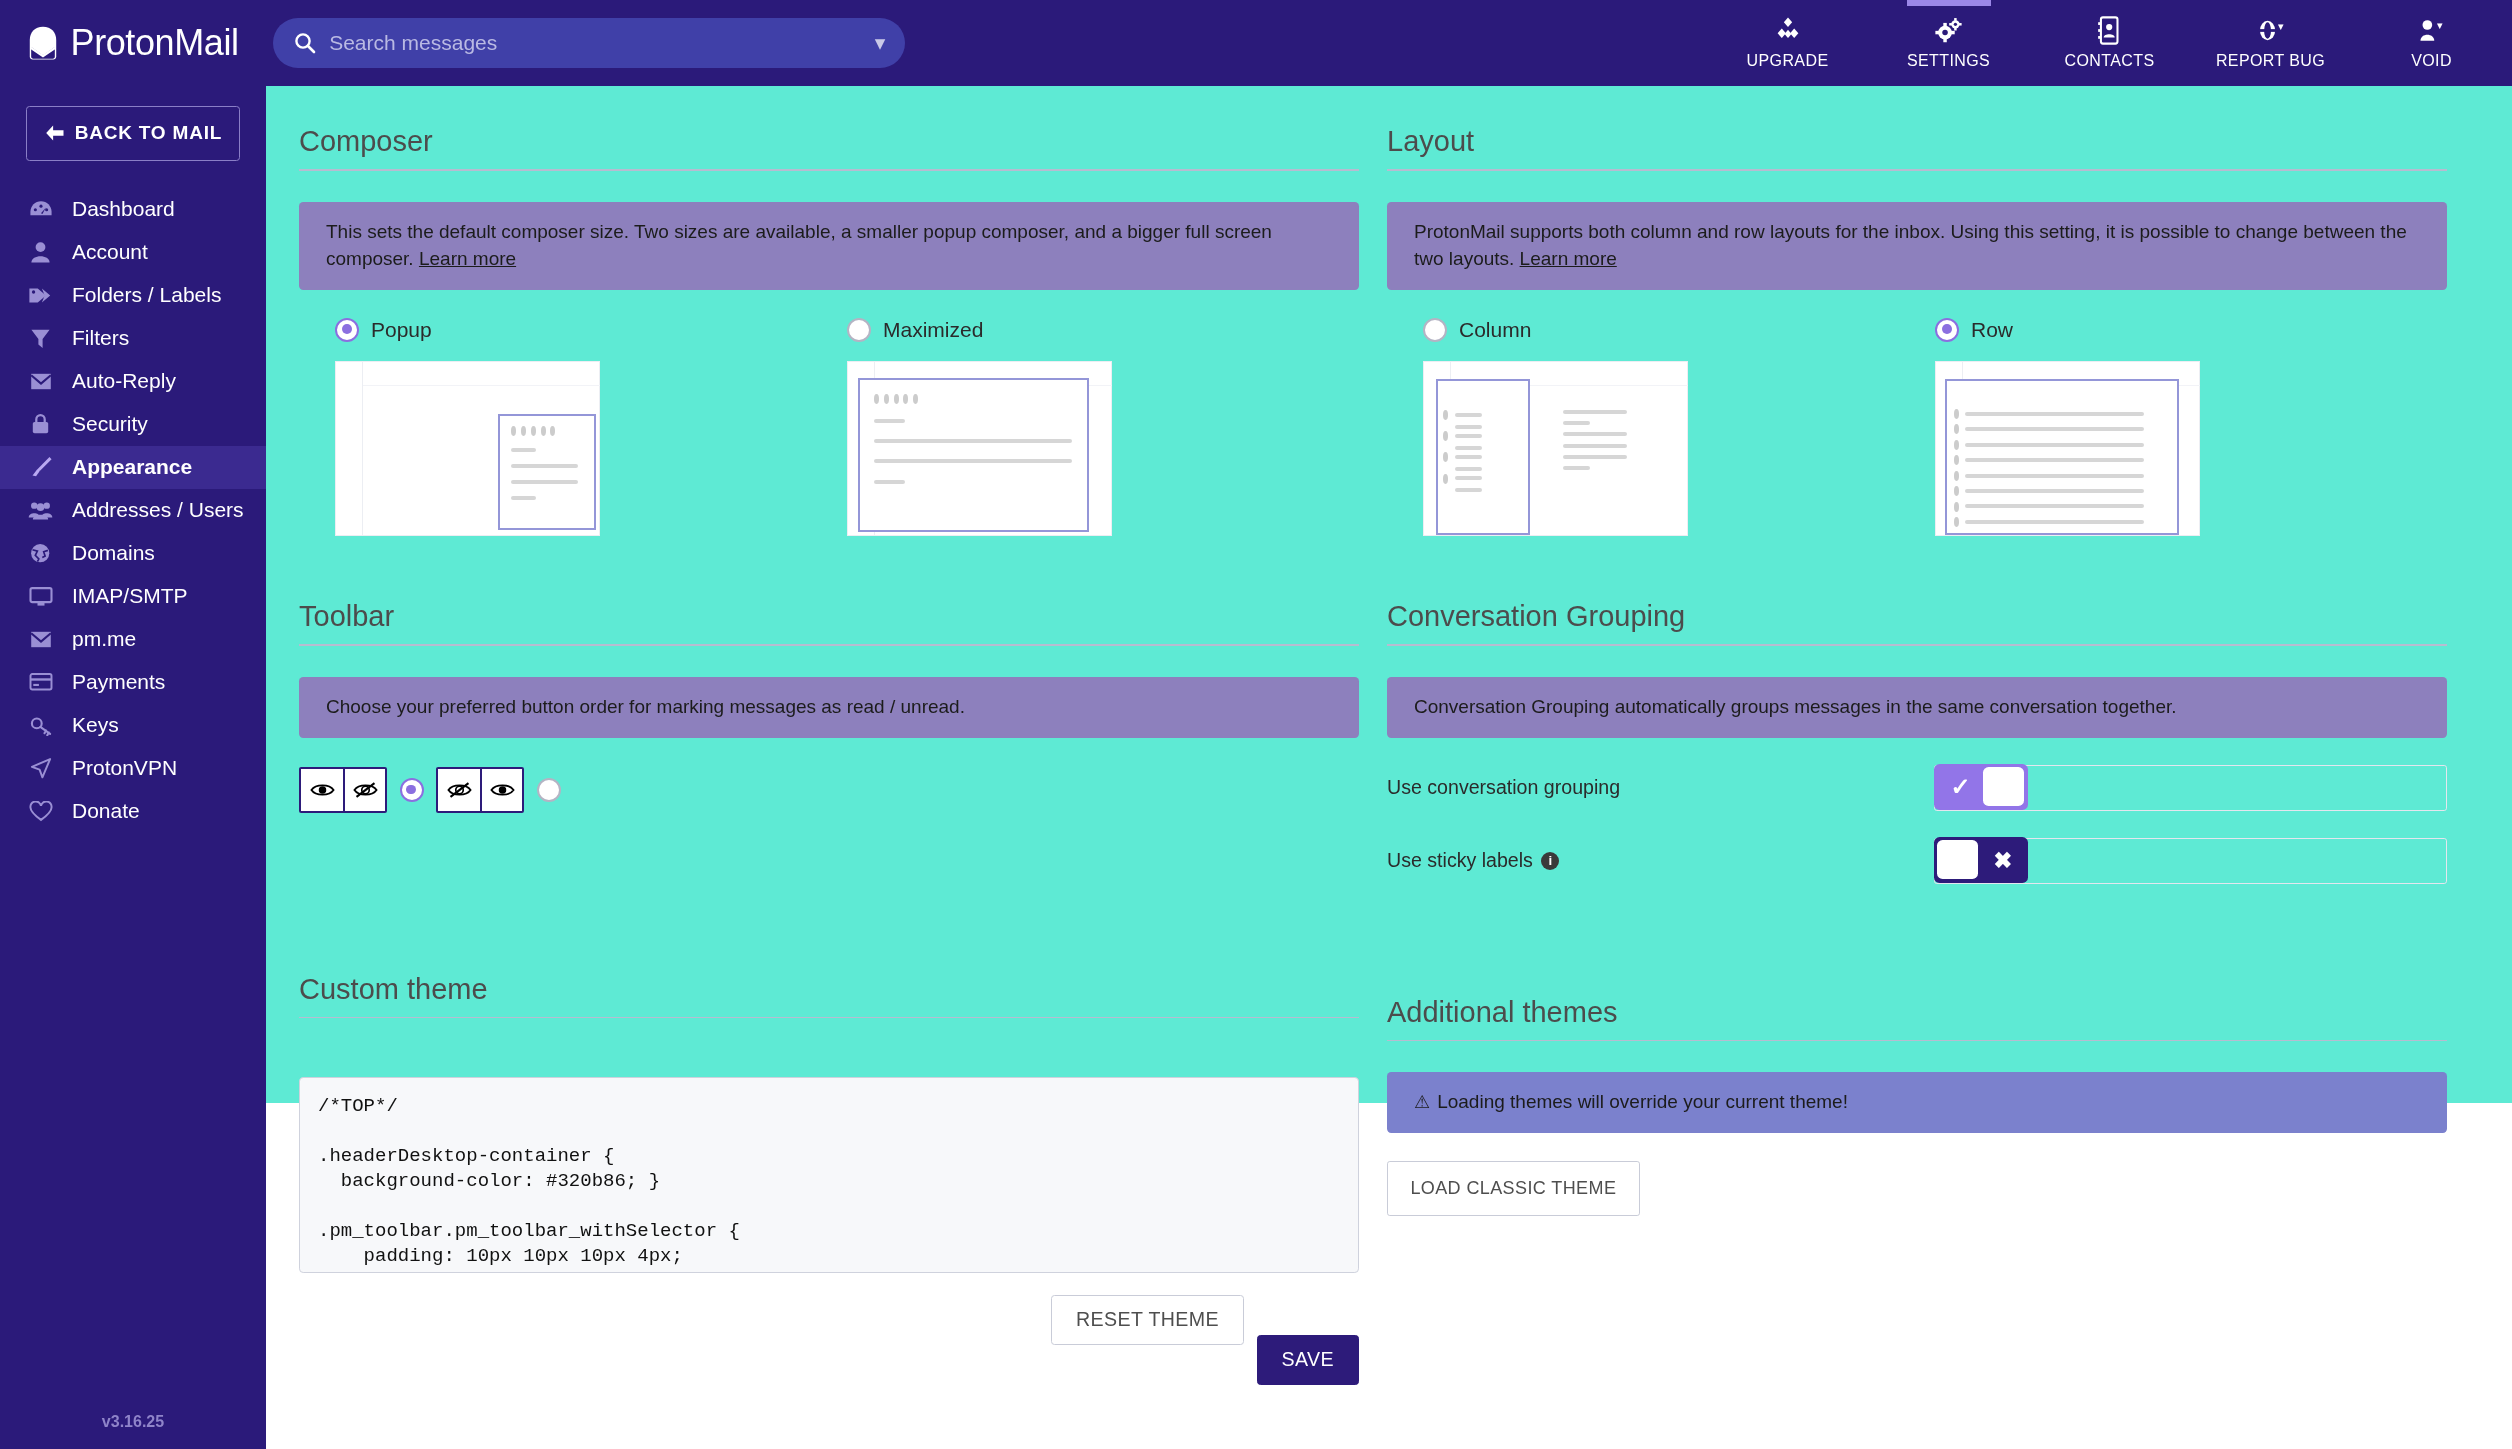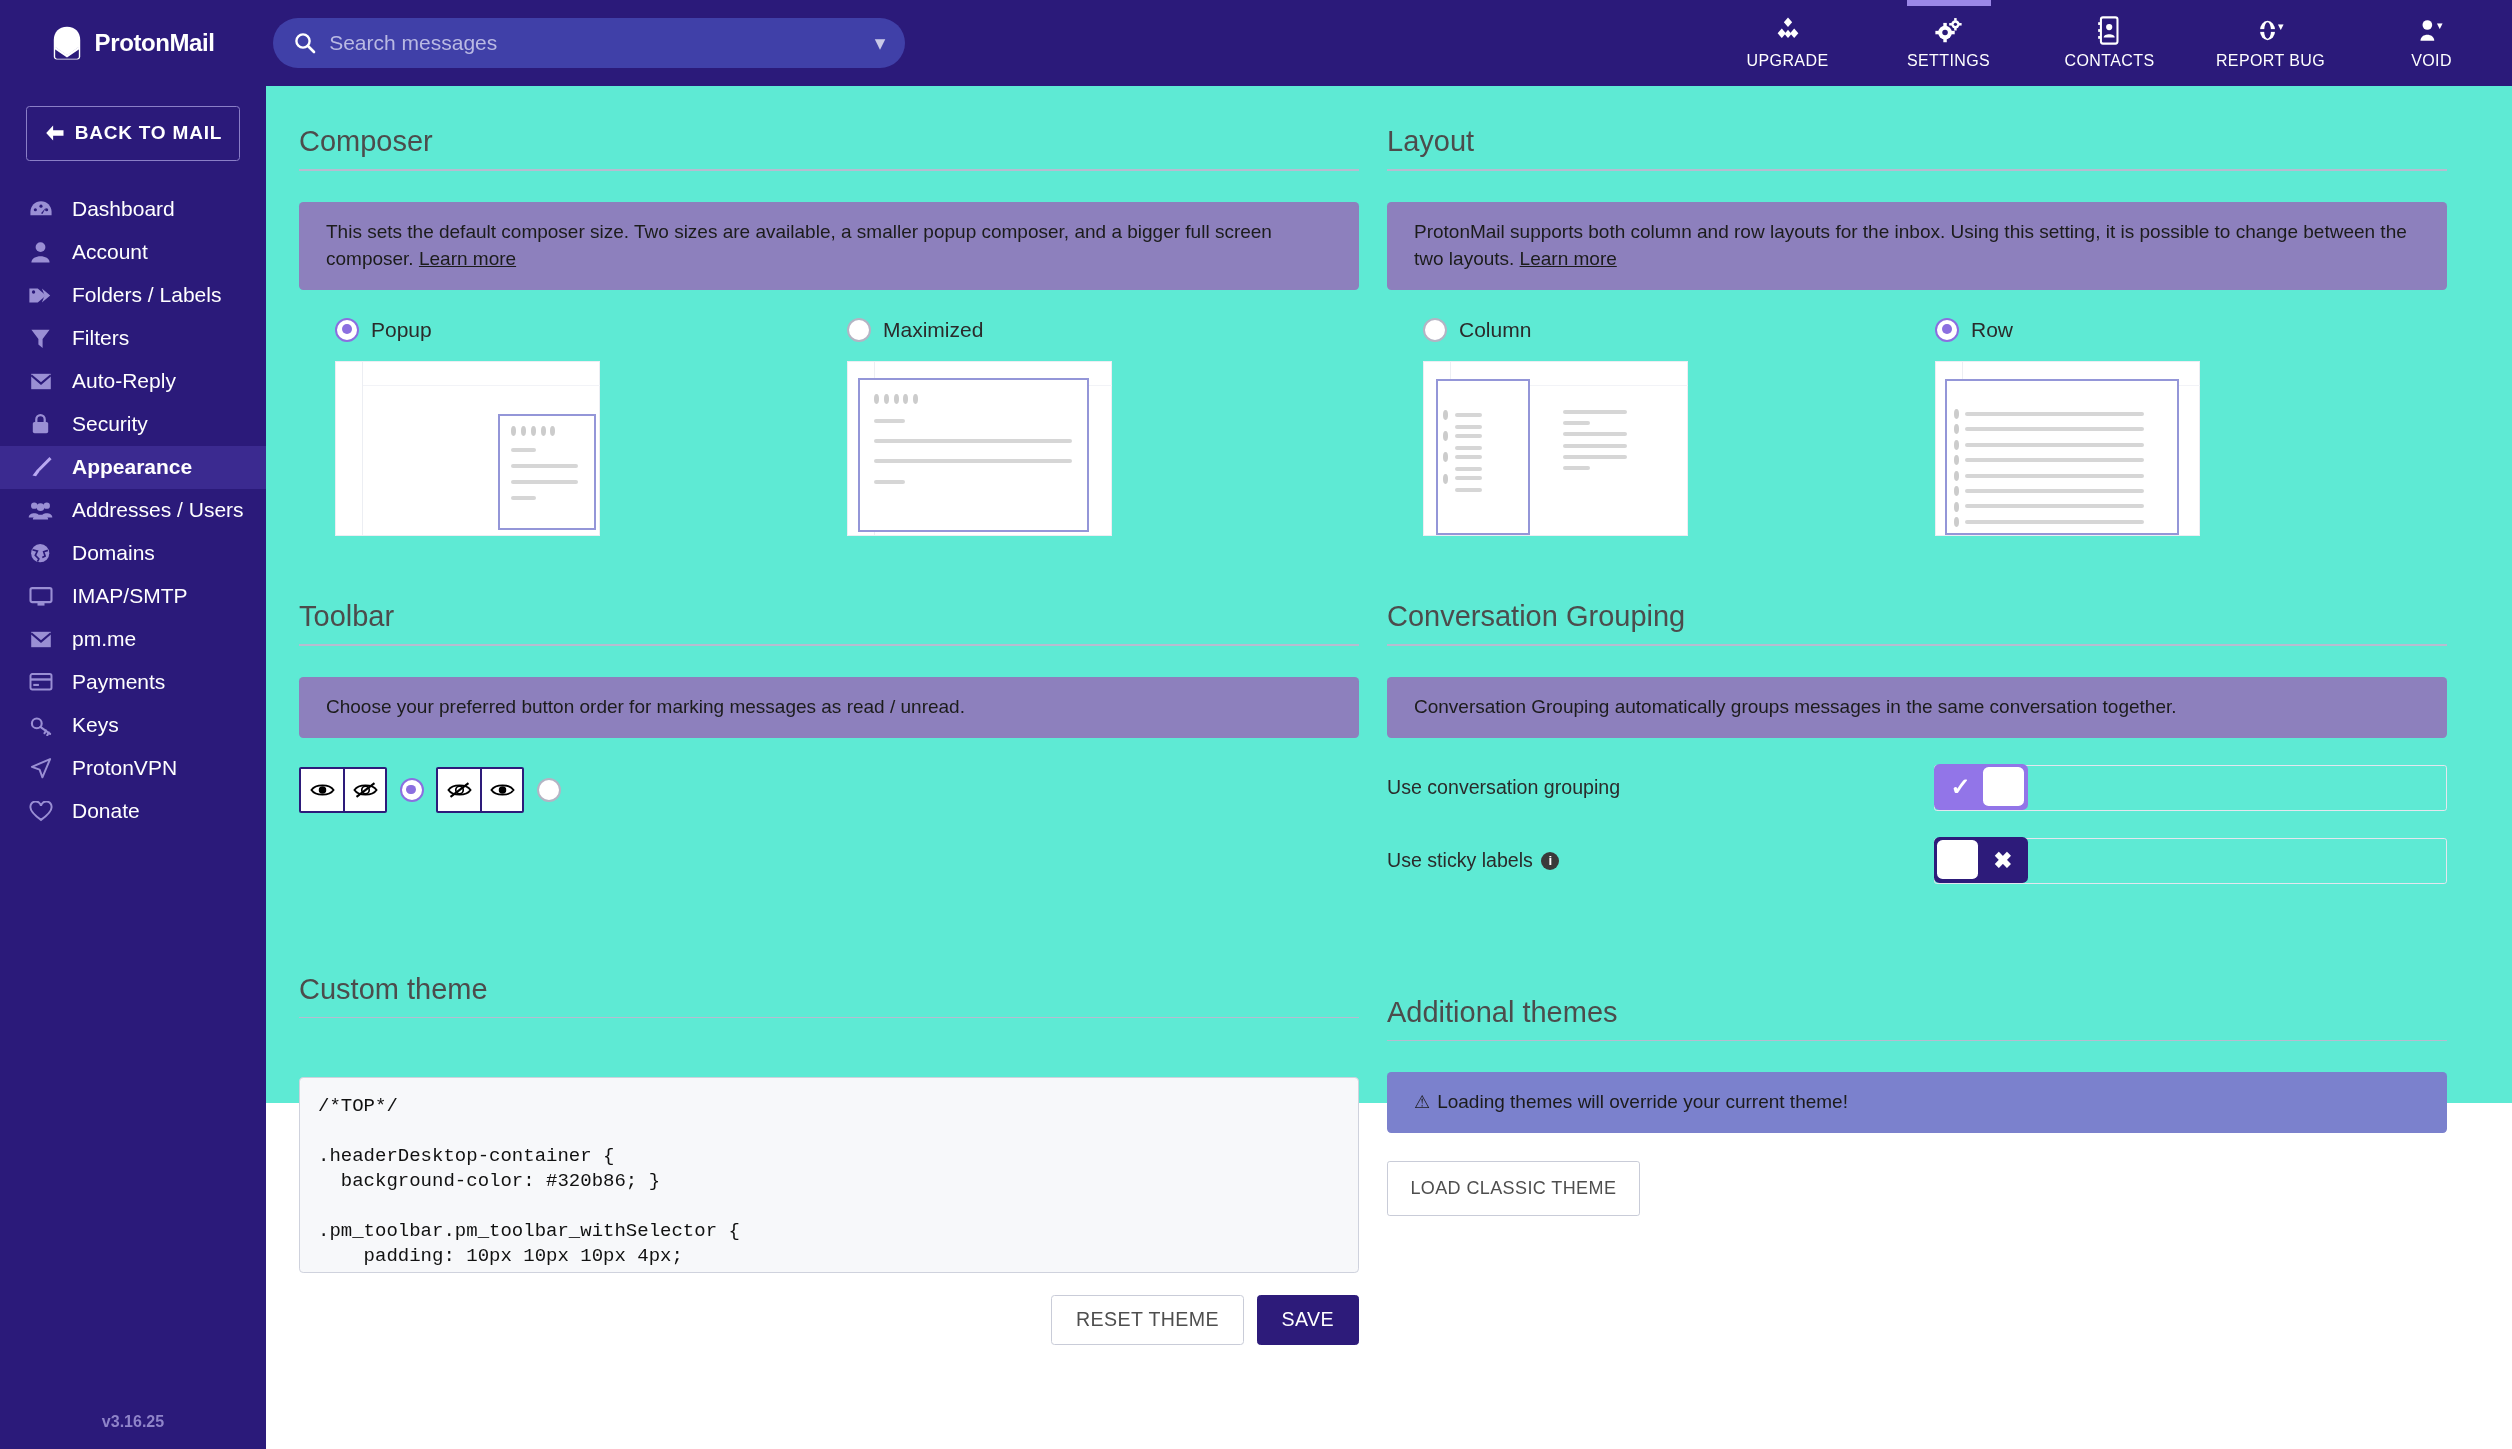--- a/index.html
+++ b/index.html
@@ -17,21 +17,21 @@
     background: #2b1a7a;
     display: flex; align-items: center;
   }
   #brand {
     width: 266px; height: 86px;
     display: flex; align-items: center; justify-content: center;
     gap: 11.2px;
   }
   #brand .logo-mark { width: 32px; height: 35px; display:block; }
   #brand .brand-text {
-    color: #ffffff; font-size: 24px; font-weight: 700; letter-spacing: -0.4px;
+    color: #ffffff; font-size: 36px; font-weight: 400; letter-spacing: -0.4px;
   }
   #searchwrap {
     margin-left: 7px;
     width: 632px; height: 50px;
     background: #4040a8;
     border-radius: 25px;
     display: flex; align-items: center;
     padding: 0 19.6px;
   }
   #searchwrap .mag { width: 24px; height: 24px; flex: none; }
@@ -204,21 +204,21 @@
     white-space: pre;
   }
   .btn-row { display: flex; justify-content: flex-end; gap: 12.6px; margin-top: 19.6px; }
   .btn {
     height: 50px; padding: 0 24px; border-radius: 3.5px;
     font-size: 19.6px; letter-spacing: 0.4px; cursor: pointer;
     font-family: "Liberation Sans", sans-serif;
     display: flex; align-items: center; justify-content: center;
   }
   .btn.ghost { background: #fff; border: 1.4px solid #c9ccd8; color: #4e4e4e; }
-  .btn.primary { background: #2d1b7a; border: 1.4px solid #2d1b7a; color: #fff; }
+  .btn.primary { background: #2d1b7a; border: 1.4px solid #2d1b7a; color: #fff; margin-top: 40px; }
   #load-classic {
     margin-top: 28px; height: 55px; padding: 0 22.4px;
     background: #fff; border: 1.4px solid #c9ccd8; border-radius: 2.8px;
     color: #4e4e4e; font-size: 18px; letter-spacing: 0.4px; cursor: pointer;
     font-family: "Liberation Sans", sans-serif;
   }
 
   .block-gap { height: 64px; }
 </style>
 </head>

